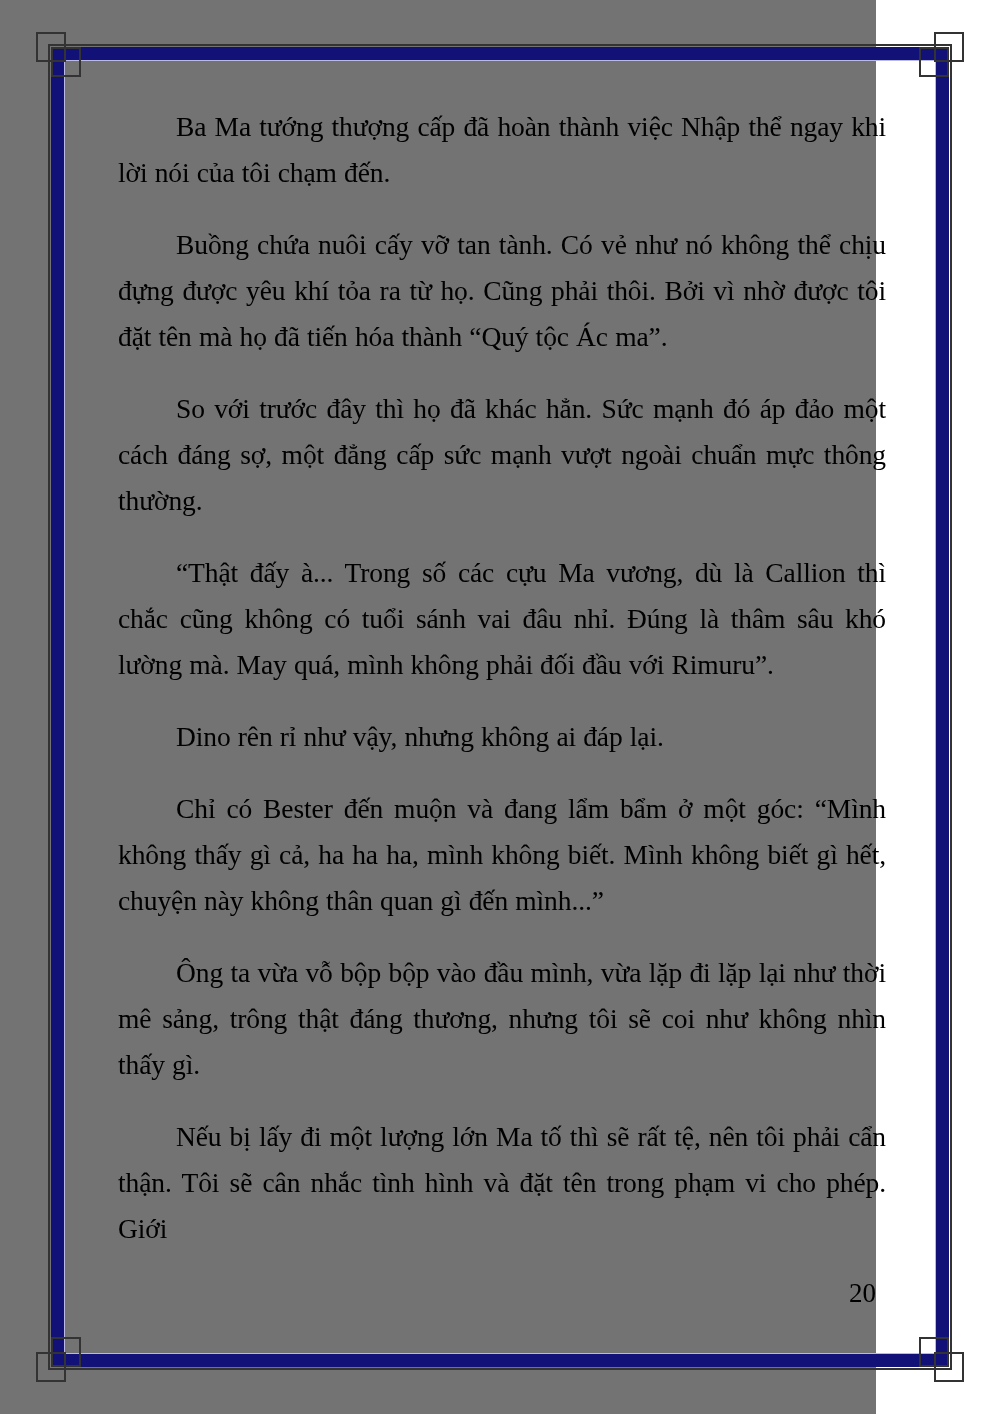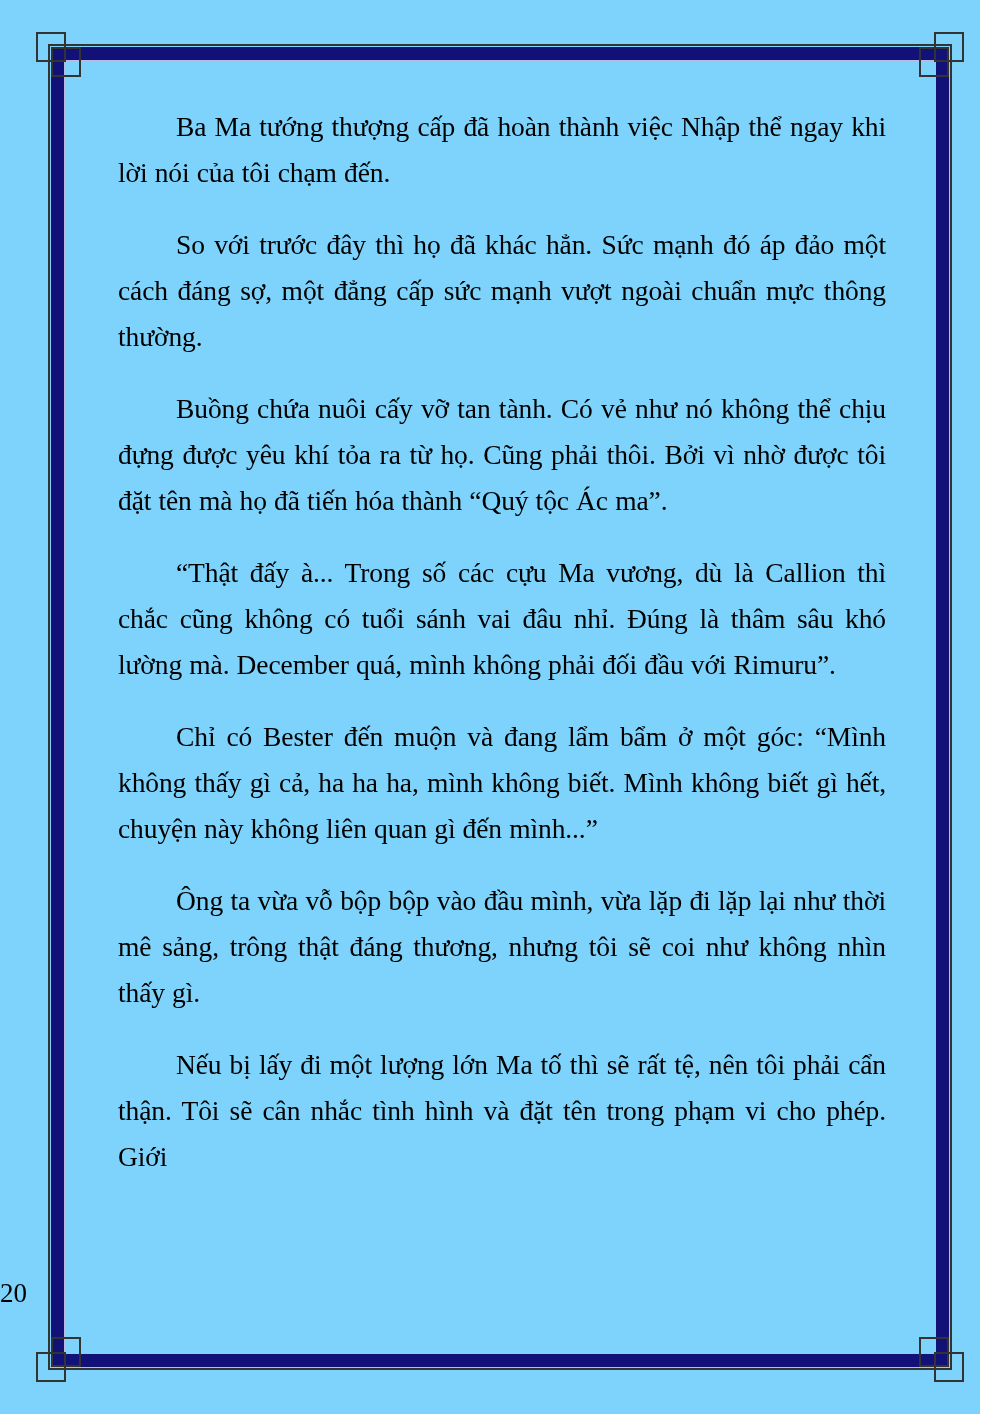--- a/index.html
+++ b/index.html
@@ -9,23 +9,23 @@
   body {
     width: 1000px;
     height: 1414px;
     background: #ffffff;
     font-family: "Liberation Serif", "DejaVu Serif", serif;
     overflow: hidden;
   }
 
   .page {
     position: relative;
-    width: 980px;
+    width: 876px;
     height: 1414px;
-    background: #7dd3fc;
+    background: #737373;
     box-sizing: border-box;
   }
 
   
   .frame {
     position: absolute;
     left: 48px;
     top: 44px;
     right: 48px;
     bottom: 44px;
@@ -98,21 +98,21 @@
     -webkit-font-smoothing: antialiased;
   }
   .para:last-child { margin-bottom: 0; }
 
   
   .page-number {
     position: absolute;
     left: 0;
     right: 0;
     top: 1277px;
-    text-align: left;
+    text-align: right;
     font-size: 27px;
     line-height: 32px;
     color: #000000;
     font-family: "Liberation Serif", "DejaVu Serif", serif;
   }
 </style>
 </head>
 <body>
 
 <div class="page">
@@ -135,23 +135,24 @@
       <div class="sq sq-b"></div>
     </div>
     <div class="corner corner-br">
       <div class="sq sq-a"></div>
       <div class="sq sq-b"></div>
     </div>
   </div>
 
   <div class="content">
     <p class="para">Ba Ma tướng thượng cấp đã hoàn thành việc Nhập thể ngay khi lời nói của tôi chạm đến.</p>
+    <p class="para">Buồng chứa nuôi cấy vỡ tan tành. Có vẻ như nó không thể chịu đựng được yêu khí tỏa ra từ họ. Cũng phải thôi. Bởi vì nhờ được tôi đặt tên mà họ đã tiến hóa thành “Quý tộc Ác ma”.</p>
     <p class="para">So với trước đây thì họ đã khác hẳn. Sức mạnh đó áp đảo một cách đáng sợ, một đẳng cấp sức mạnh vượt ngoài chuẩn mực thông thường.</p>
-    <p class="para">Buồng chứa nuôi cấy vỡ tan tành. Có vẻ như nó không thể chịu đựng được yêu khí tỏa ra từ họ. Cũng phải thôi. Bởi vì nhờ được tôi đặt tên mà họ đã tiến hóa thành “Quý tộc Ác ma”.</p>
-    <p class="para">“Thật đấy à... Trong số các cựu Ma vương, dù là Callion thì chắc cũng không có tuổi sánh vai đâu nhỉ. Đúng là thâm sâu khó lường mà. December quá, mình không phải đối đầu với Rimuru”.</p>
-    <p class="para">Chỉ có Bester đến muộn và đang lẩm bẩm ở một góc: “Mình không thấy gì cả, ha ha ha, mình không biết. Mình không biết gì hết, chuyện này không liên quan gì đến mình...”</p>
+    <p class="para">“Thật đấy à... Trong số các cựu Ma vương, dù là Callion thì chắc cũng không có tuổi sánh vai đâu nhỉ. Đúng là thâm sâu khó lường mà. May quá, mình không phải đối đầu với Rimuru”.</p>
+    <p class="para">Dino rên rỉ như vậy, nhưng không ai đáp lại.</p>
+    <p class="para">Chỉ có Bester đến muộn và đang lẩm bẩm ở một góc: “Mình không thấy gì cả, ha ha ha, mình không biết. Mình không biết gì hết, chuyện này không thân quan gì đến mình...”</p>
     <p class="para">Ông ta vừa vỗ bộp bộp vào đầu mình, vừa lặp đi lặp lại như thời mê sảng, trông thật đáng thương, nhưng tôi sẽ coi như không nhìn thấy gì.</p>
     <p class="para">Nếu bị lấy đi một lượng lớn Ma tố thì sẽ rất tệ, nên tôi phải cẩn thận. Tôi sẽ cân nhắc tình hình và đặt tên trong phạm vi cho phép. Giới</p>
   </div>
 
   <div class="page-number">20</div>
 
 </div>
 
 </body></html>

